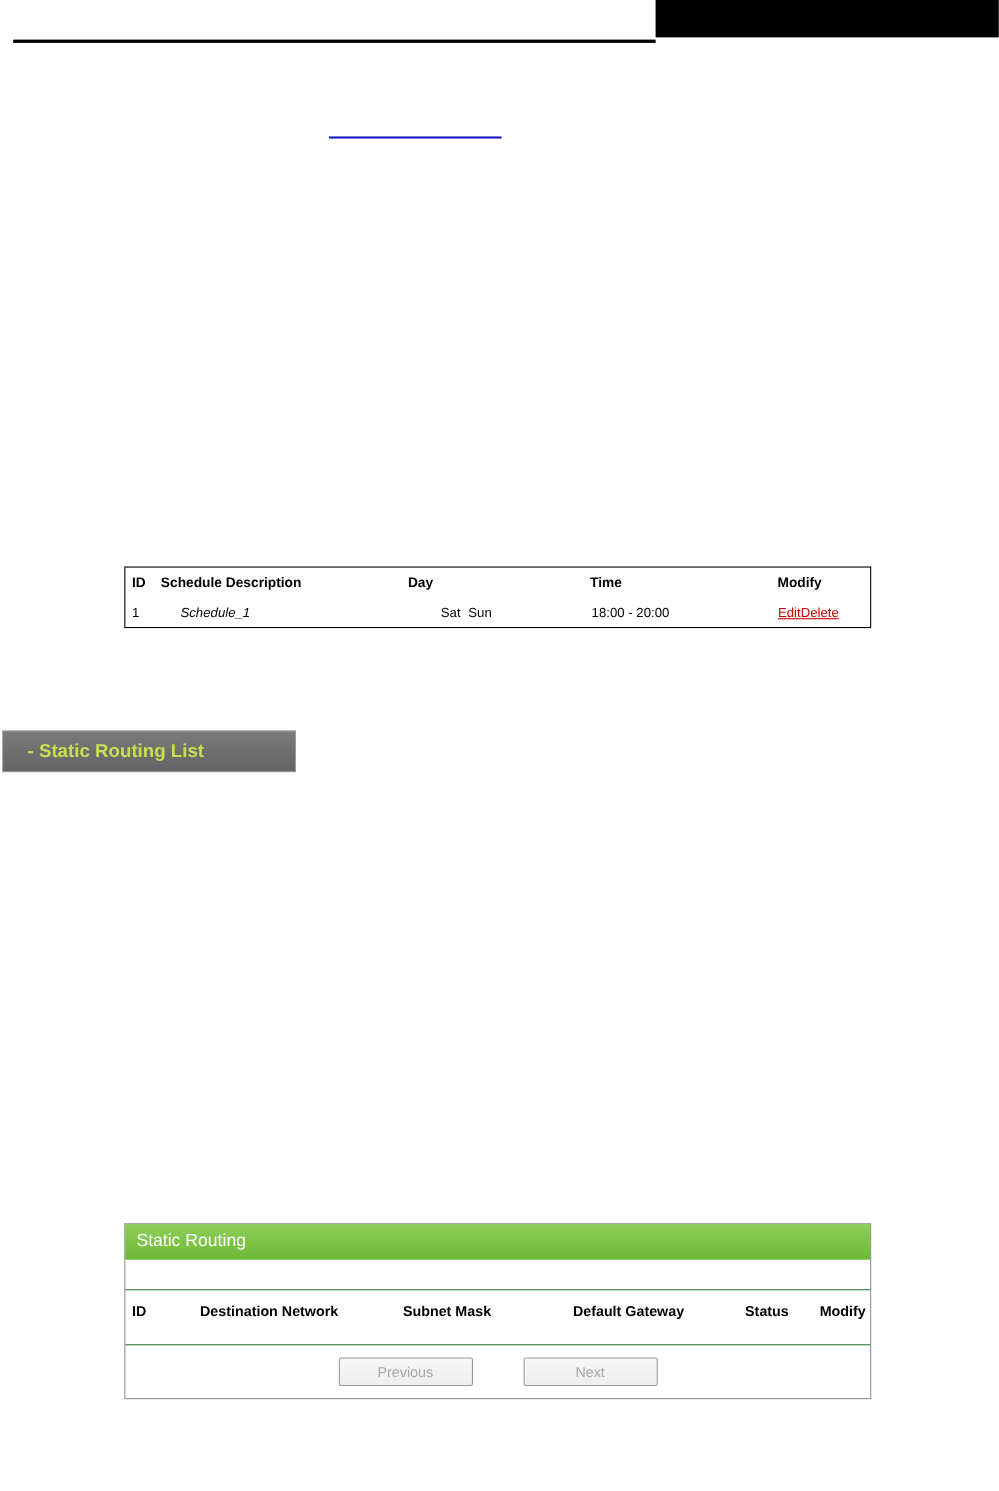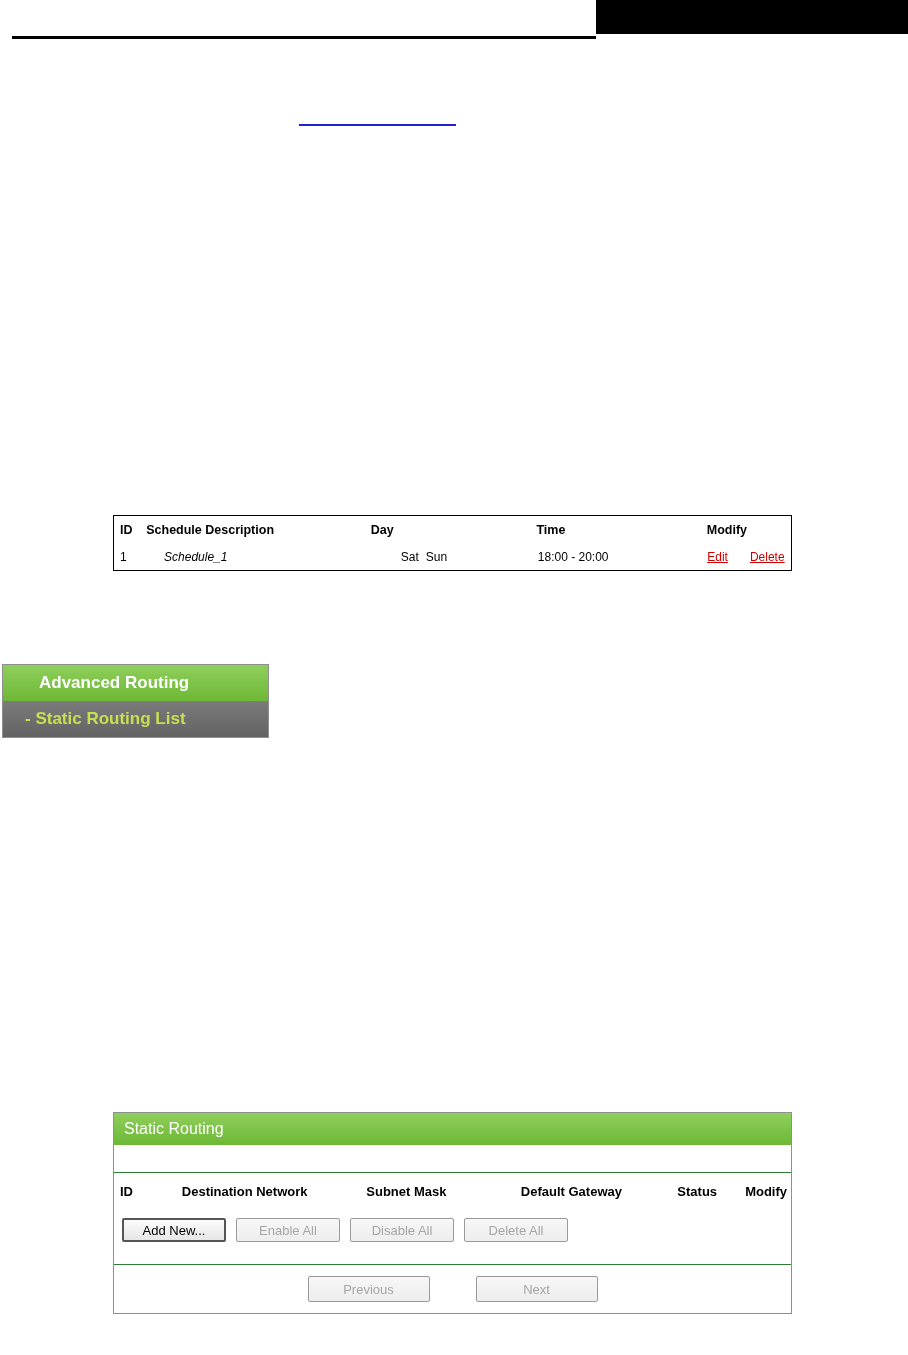--- a/index.html
+++ b/index.html
@@ -82,21 +82,21 @@
   .c-mod   { width: 90px; }
   .schedule-row.body .c-desc { padding-left: 18px; box-sizing: border-box; font-style: italic; }
   .schedule-row.body .c-day  { padding-left: 30px; box-sizing: border-box; }
   .schedule-row.body .c-day .sep { display:inline-block; width:7px; }
   .mod-link {
     color: #cc0000;
     text-decoration: underline;
     font-size: 12px;
     cursor: pointer;
   }
-  .mod-link + .mod-link { margin-left: 22px; }
+  .mod-link + .mod-link { margin-left: 0; }
 
   
   .menu-block {
     position: absolute;
     left: 2px;
     top: 664px;
     width: 267px;
     border: 1px solid #8f8f8f;
     box-sizing: border-box;
   }
@@ -242,39 +242,32 @@
       <span>Sat</span><span class="sep"></span><span>Sun</span>
     </div>
     <div class="c-time">18:00 - 20:00</div>
     <div class="c-mod">
       <span class="mod-link">Edit</span><span class="mod-link">Delete</span>
     </div>
   </div>
 </div>
 
 <div class="menu-block">
-  <div class="menu-title">Advanced Routing</div>
   <div class="menu-item sel">- Static Routing List</div>
 </div>
 
 <div class="sr-panel">
   <div class="sr-title">Static Routing</div>
   <div class="sr-spacer"></div>
   <div class="sr-head">
     <div class="h-id">ID</div>
     <div class="h-dest">Destination Network</div>
     <div class="h-mask">Subnet Mask</div>
     <div class="h-gate">Default Gateway</div>
     <div class="h-stat">Status</div>
     <div class="h-mod">Modify</div>
   </div>
-  <div class="sr-btnrow">
-    <button class="btn primary">Add New...</button>
-    <button class="btn disabled">Enable All</button>
-    <button class="btn disabled">Disable All</button>
-    <button class="btn disabled">Delete All</button>
-  </div>
   <div class="sr-divider"></div>
   <div class="sr-navrow">
     <button class="btn nav disabled">Previous</button>
     <button class="btn nav disabled">Next</button>
   </div>
 </div>
 
 </body></html>

